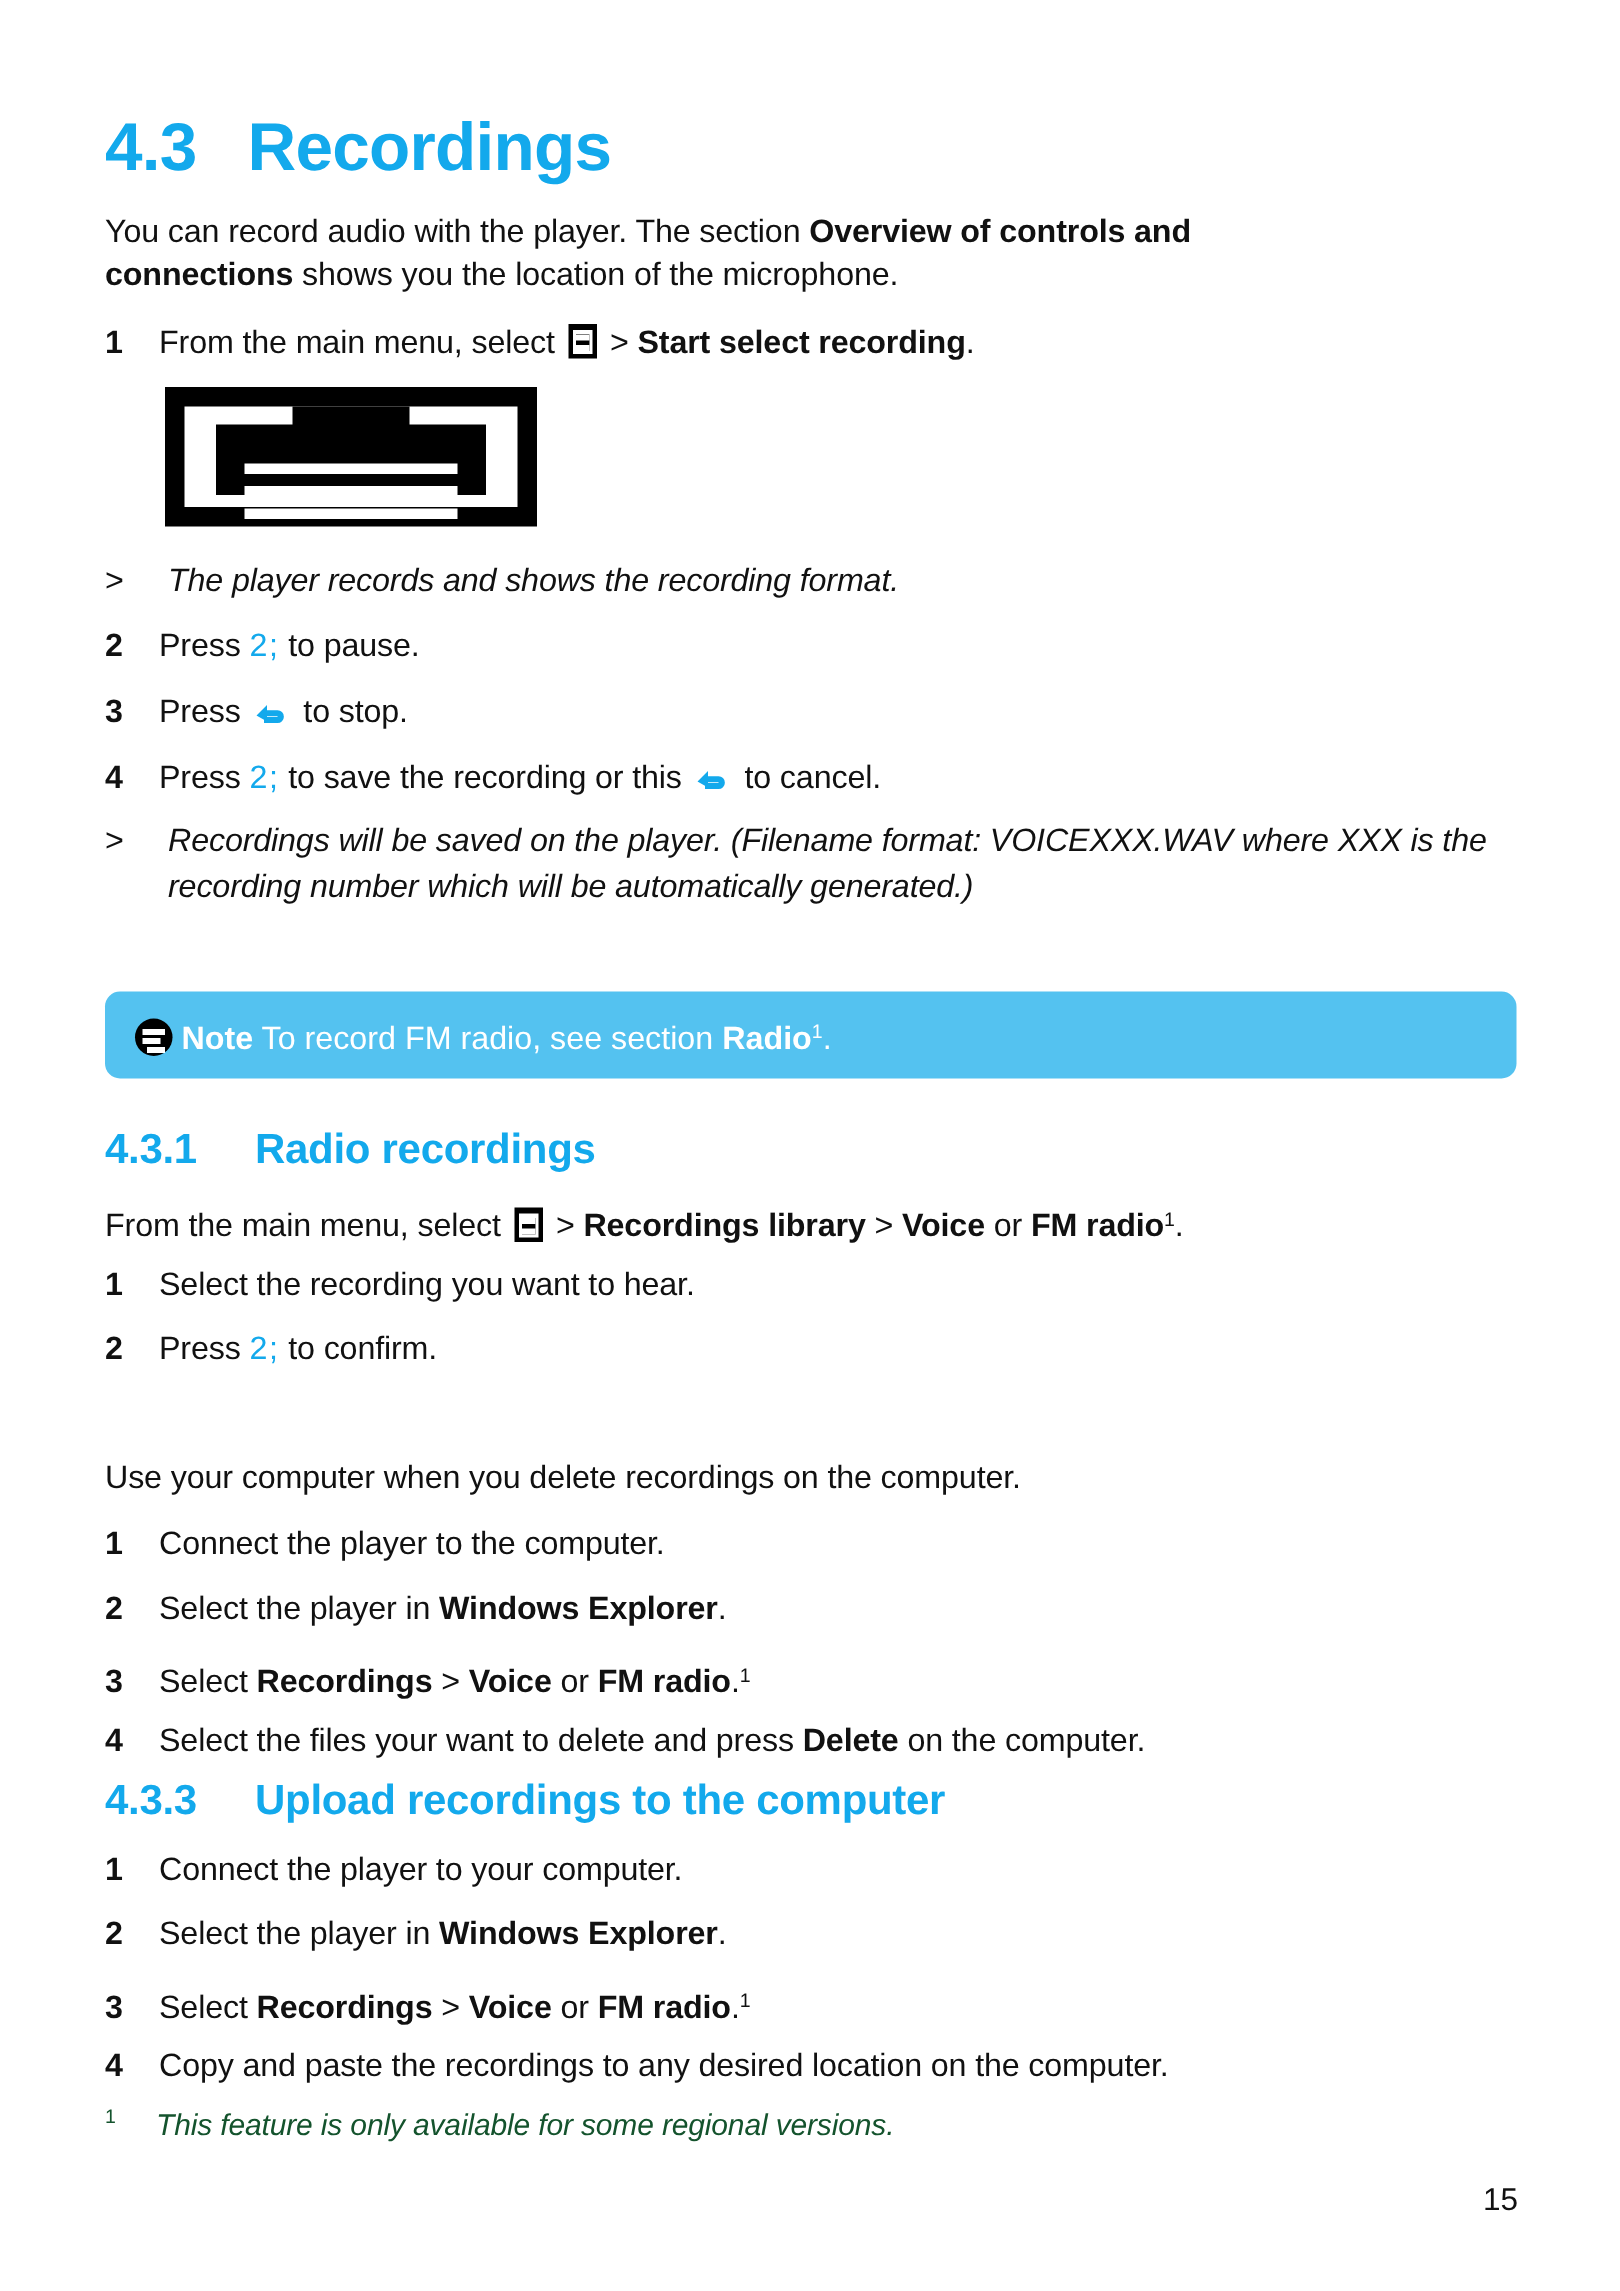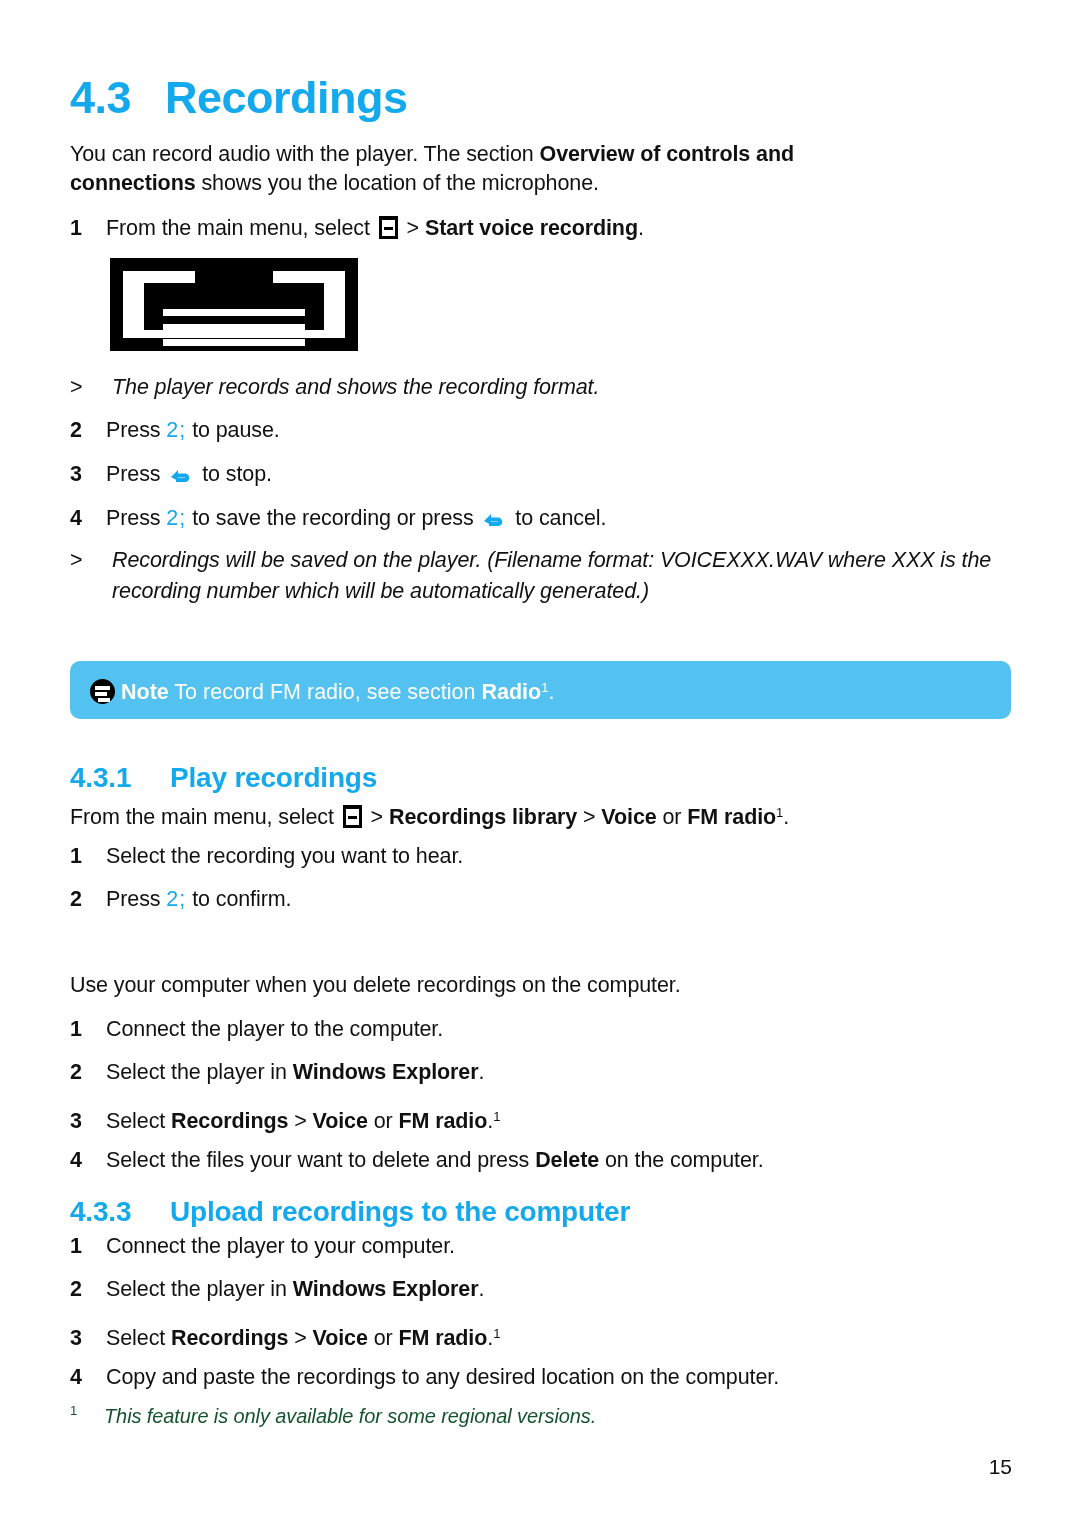--- a/index.html
+++ b/index.html
@@ -37,21 +37,21 @@
   }
   .h1 .num { display: inline-block; width: 95px; }
 
   .h2 {
     font-size: 28px;
     font-weight: bold;
     color: #13a9ec;
     white-space: nowrap;
     letter-spacing: -0.2px;
   }
-  .h2 .num { display: inline-block; width: 100px; margin-top: 12px; }
+  .h2 .num { display: inline-block; width: 100px; }
 
   
   .para {
     position: absolute;
     font-size: 21.5px;
     line-height: 29px;
     color: #111111;
     letter-spacing: -0.1px;
   }
   .para b { font-weight: bold; }
@@ -241,21 +241,21 @@
 
   <div class="h1">
     <span class="num">4.3</span><span>Recordings</span>
   </div>
 
   <div class="para" style="left:70px; top:140px; width:830px;">
     <span>You can record audio with the player. The section </span><b>Overview of controls and connections</b><span> shows you the location of the microphone.</span>
   </div>
 
   <div class="step" style="left:70px; top:214px;">
-    <span class="idx">1</span><span>From the main menu, select </span><span class="icon-menu"></span><span> &gt; </span><b>Start voice recording</b><span>.</span>
+    <span class="idx">1</span><span>From the main menu, select </span><span class="icon-menu"></span><span> &gt; </span><b>Start select recording</b><span>.</span>
   </div>
 
   <div class="display-img">
     <div class="display-inner">
       <div class="display-core">
         <div class="display-notch"></div>
         <div class="bar b1"></div>
         <div class="bar b2"></div>
         <div class="bar b3"></div>
       </div>
@@ -270,38 +270,38 @@
     <span class="idx">2</span><span>Press </span><span class="icon-play2">2;</span><span> to pause.</span>
   </div>
 
   <div class="step" style="left:70px; top:460px;">
     <span class="idx">3</span><span>Press </span><span class="icon-back"><svg viewBox="0 0 26 22" width="26" height="22">
           <path d="M3 14 L10 7 L10 10.5 L17 10.5 A4.2 4.2 0 0 1 17 19 L8 19 L8 15 L17 15 A0.8 0.8 0 0 0 17 14.5 L10 14.5 L10 18 Z" fill="#13a9ec"></path>
         </svg></span><span> to stop.</span>
   </div>
 
   <div class="step" style="left:70px; top:504px;">
-    <span class="idx">4</span><span>Press </span><span class="icon-play2">2;</span><span> to save the recording or press </span><span class="icon-back"><svg viewBox="0 0 26 22" width="26" height="22">
+    <span class="idx">4</span><span>Press </span><span class="icon-play2">2;</span><span> to save the recording or this </span><span class="icon-back"><svg viewBox="0 0 26 22" width="26" height="22">
           <path d="M3 14 L10 7 L10 10.5 L17 10.5 A4.2 4.2 0 0 1 17 19 L8 19 L8 15 L17 15 A0.8 0.8 0 0 0 17 14.5 L10 14.5 L10 18 Z" fill="#13a9ec"></path>
         </svg></span><span> to cancel.</span>
   </div>
 
   <div class="result" style="left:70px; top:545px; width:950px;">
     <span class="gt">&gt;</span><span class="rtext">Recordings will be saved on the player. (Filename format: VOICEXXX.WAV where XXX is the recording number which will be automatically generated.)</span>
   </div>
 
 
   <div class="note">
     <div class="note-content">
       <span class="note-icon"><i class="l1"></i><i class="l2"></i><i class="l3"></i></span><b>Note</b><span> To record FM radio, see section </span><b>Radio</b><span class="sup">1</span><span>.</span>
     </div>
   </div>
 
   <div class="h2" style="position:absolute; left:70px; top:750px;">
-    <span class="num">4.3.1</span><span>Play recordings</span>
+    <span class="num">4.3.1</span><span>Radio recordings</span>
   </div>
 
   <div class="para" style="left:70px; top:798px; width:930px; white-space:nowrap;">
     <span>From the main menu, select </span><span class="icon-menu"></span><span> &gt; </span><b>Recordings library</b><span> &gt; </span><b>Voice</b><span> or </span><b>FM radio</b><span class="sup">1</span><span>.</span>
   </div>
 
   <div class="step" style="left:70px; top:842px;">
     <span class="idx">1</span><span>Select the recording you want to hear.</span>
   </div>
 

